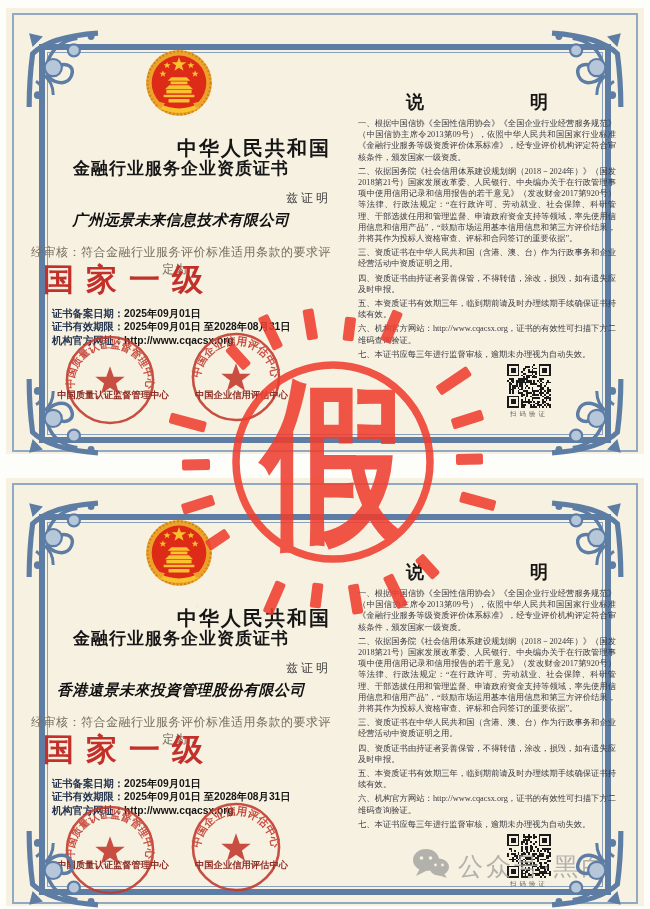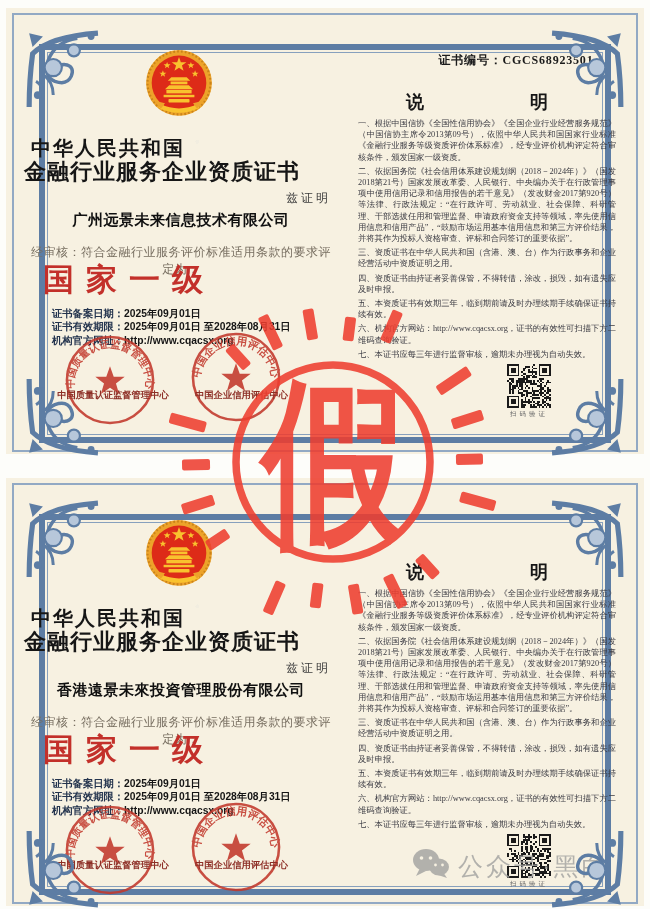--- a/index.html
+++ b/index.html
@@ -18,28 +18,28 @@
   .frame-band::after{content:"";position:absolute;inset:2px;border:1px solid #87a0bd;}
   .corner{position:absolute;width:86px;height:86px;z-index:3;}
   .corner svg{width:100%;height:100%;}
   .c-tl{top:20px;left:18px;}
   .c-tr{top:20px;right:18px;transform:scaleX(-1);}
   .c-bl{bottom:-4px;left:18px;transform:scaleY(-1);}
   .c-br{bottom:-4px;right:18px;transform:scale(-1,-1);}
 
   
   .emblem{position:absolute;left:138px;top:36px;width:70px;height:82px;}
-  .title1{position:absolute;left:25px;top:127px;width:300px;text-align:left;
+  .title1{position:absolute;left:25px;top:127px;width:300px;text-align:right;
           font-size:20px;font-weight:bold;color:#161616;letter-spacing:2px;}
-  .title2{position:absolute;left:18px;top:149px;width:314px;text-align:left;
-          font-size:22px;font-weight:bold;color:#161616;letter-spacing:1px;}
+  .title2{position:absolute;left:18px;top:149px;width:314px;text-align:center;
+          font-size:17px;font-weight:bold;color:#161616;letter-spacing:1px;}
   .certify{position:absolute;left:25px;top:182px;width:300px;text-align:right;
            font-size:12px;color:#3c3c3c;letter-spacing:3px;}
   .company{position:absolute;left:12px;top:203px;width:326px;text-align:center;
-           font-size:15px;font-weight:bold;color:#101010;letter-spacing:0.5px;}
+           font-size:15px;font-weight:bold;color:#101010;letter-spacing:0.5px;font-style:italic;}
   .review{position:absolute;left:25px;top:236px;width:300px;text-align:center;
           font-family:Liberation Sans, sans-serif;font-size:12px;color:#776e60;letter-spacing:0.5px;}
   .grade{position:absolute;left:25px;top:251px;width:300px;
          font-family:"Liberation Serif",serif;font-size:31px;font-weight:bold;
          color:#c3302a;letter-spacing:12px;text-indent:12px;}
   .dates{position:absolute;left:46px;top:299px;width:280px;}
   .date-line{font-size:10.3px;line-height:13.4px;white-space:nowrap;}
   .date-line .lbl{font-weight:bold;color:#24344e;}
   .date-line .val{font-weight:bold;color:#151515;margin-top:24px;}
   .seal{position:absolute;width:94px;height:94px;opacity:0.88;}
@@ -192,21 +192,20 @@
               <path id="sealArcB-0" d="M 13,64 A 37,37 0 1 1 83,64"></path>
             </defs>
         <text font-size="11" fill="#c2382c" font-weight="bold">
           <textPath href="#sealArcB-0" startOffset="50%" text-anchor="middle">中国企业信用评估中心</textPath>
         </text>
       </svg>
     </div>
     <div class="seal-label seal-label-1">中国质量认证监督管理中心</div>
     <div class="seal-label seal-label-2">中国企业信用评估中心</div>
 
-    <div class="certno">证书编号：CGCS68923501</div>
     <div class="notes-title">
       <span>说</span>
       <span>明</span>
     </div>
     <div class="notes">
       <p>一、根据中国信协《全国性信用协会》《全国企业行业经营服务规范》（中国信协主席令2013第09号），依照中华人民共和国国家行业标准《金融行业服务等级资质评价体系标准》，经专业评价机构评定符合审核条件，颁发国家一级资质。</p>
       <p>二、依据国务院《社会信用体系建设规划纲（2018－2024年）》（国发2018第21号）国家发展改革委、人民银行、中央编办关于在行政管理事项中使用信用记录和信用报告的若干意见》（发改财金2017第920号）等法律、行政法规定：“在行政许可、劳动就业、社会保障、科研管理、干部选拔任用和管理监督、申请政府资金支持等领域，率先使用信用信息和信用产品”，“鼓励市场运用基本信用信息和第三方评价结果，并将其作为投标人资格审查、评标和合同签订的重要依据”。</p>
       <p>三、资质证书在中华人民共和国（含港、澳、台）作为行政事务和企业经营活动中资质证明之用。</p>
       <p>四、资质证书由持证者妥善保管，不得转借，涂改，损毁，如有遗失应及时申报。</p>
       <p>五、本资质证书有效期三年，临到期前请及时办理续期手续确保证书持续有效。</p>

